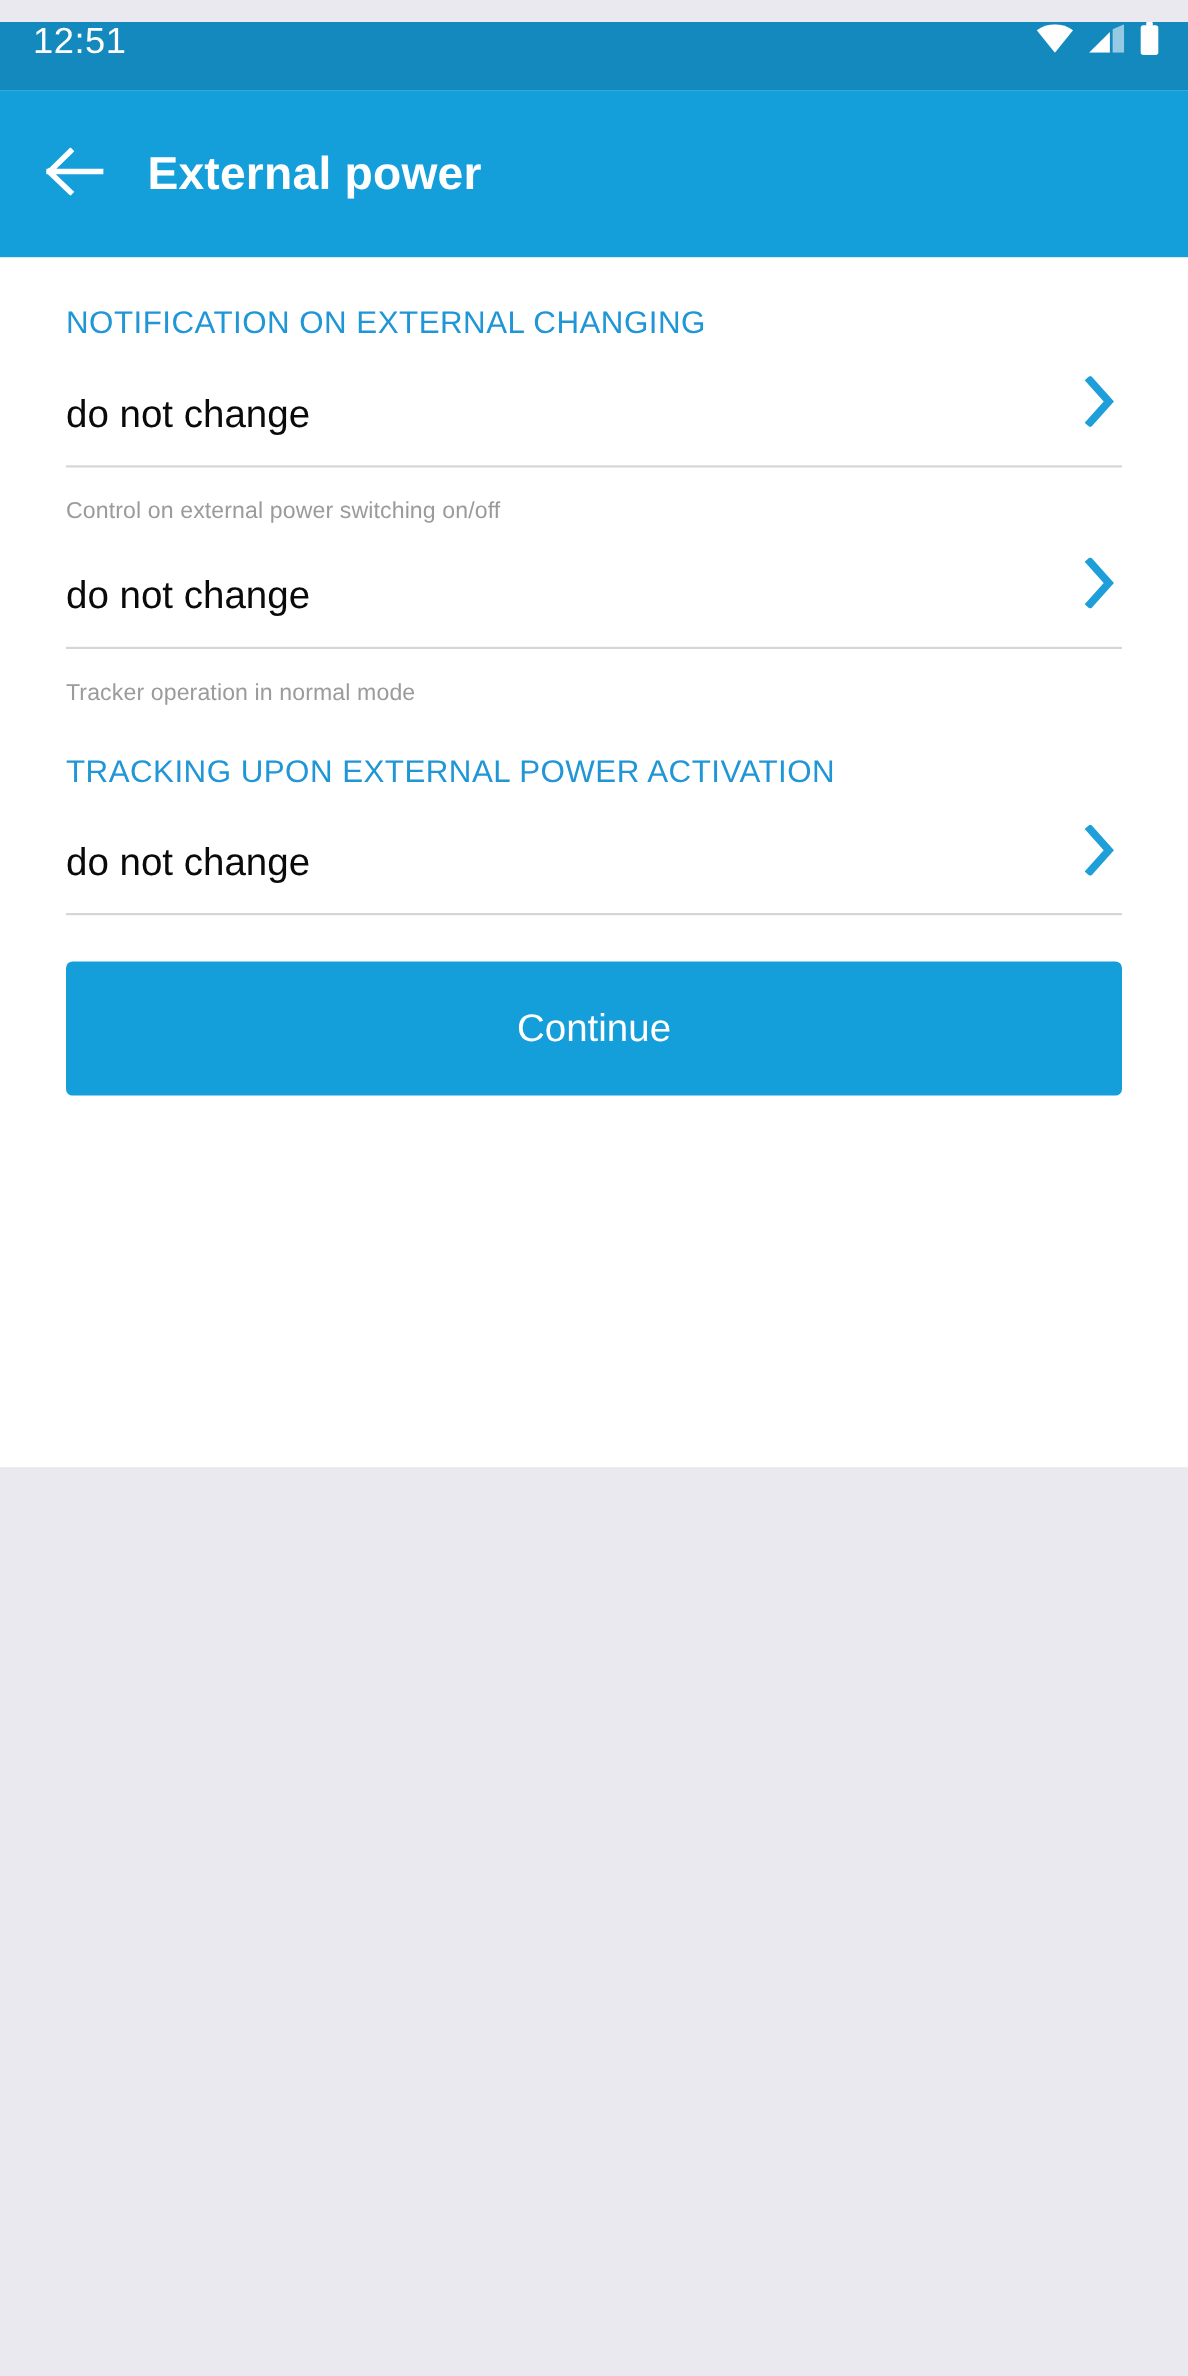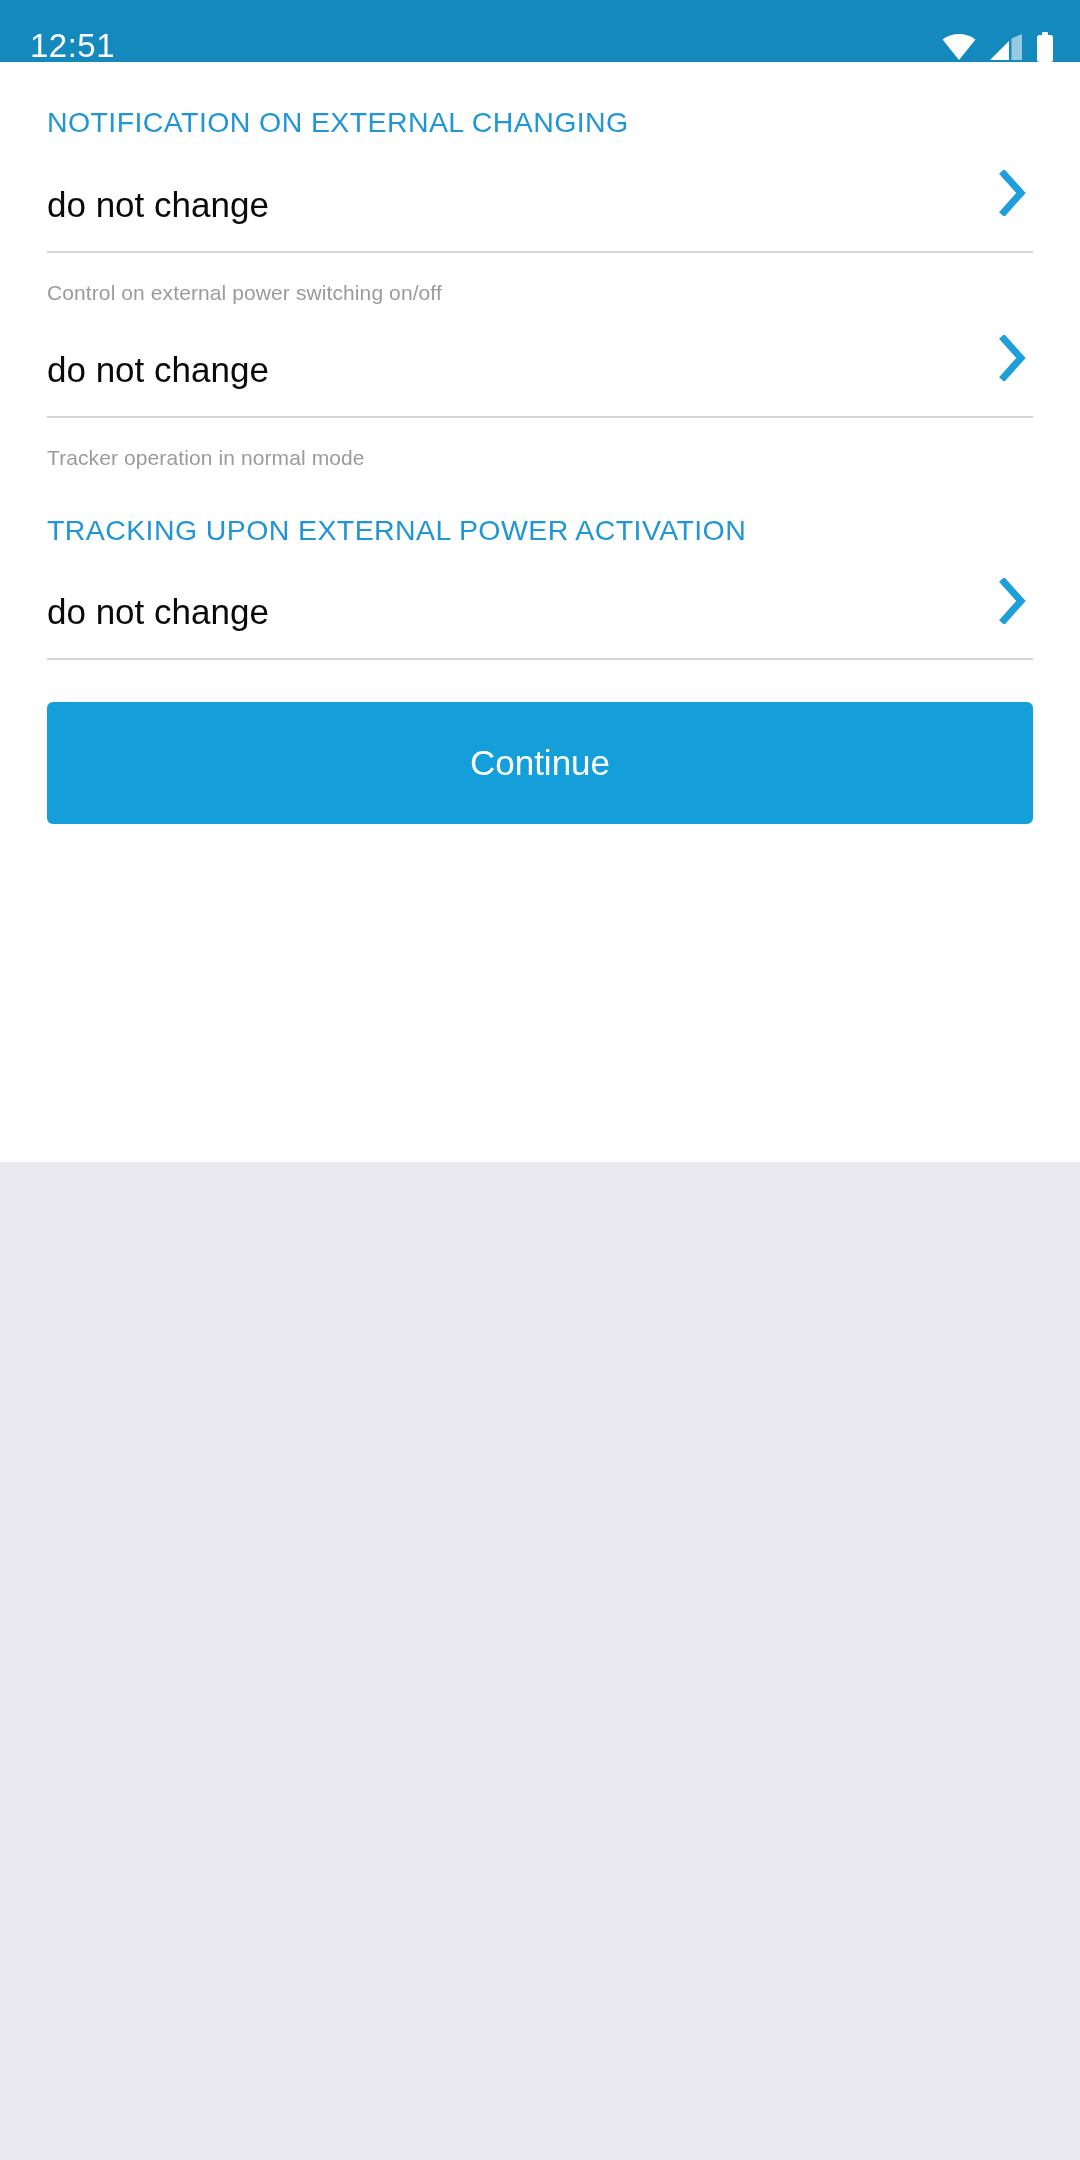--- a/index.html
+++ b/index.html
@@ -7,37 +7,37 @@
   body {
     font-family: "Liberation Sans", sans-serif;
     background:#e9e9ef;
     -webkit-font-smoothing:antialiased;
   }
   .phone { width:1080px; height:2160px; position:relative; display:flex; flex-direction:column; }
 
   
   .statusbar {
     height:62px; background:#1489be; flex:0 0 62px;
-    display:flex; align-items:flex-end; justify-content:space-between;
-    padding:0 26px 0 30px; color:#ffffff;
+    display:flex; align-items:flex-start; justify-content:space-between;
+    padding:0 26px 0 30px; color:#ffffff;margin-top:20px;
   }
   .clock { font-size:33px; letter-spacing:.5px; font-weight:400; line-height:1; }
   .sysicons { display:flex; align-items:center; gap:14px; }
   .sysicons svg { display:block; }
 
   
   .appbar {
     height:152px; flex:0 0 152px; background:#149fdb;
     display:flex; align-items:center; padding-left:40px; gap:38px;
   }
   .backbtn { width:56px; height:56px; display:flex; align-items:center; justify-content:center; cursor:pointer; }
   .appbar-title { color:#ffffff; font-size:42px; font-weight:700; letter-spacing:.2px; }
 
   
-  .content { background:#ffffff; flex:0 0 1100px; padding:0 47px; }
+  .content { background:#ffffff; flex:0 0 1100px; padding:0 60px; }
 
   .group { }
   .group-label {
     color:#2196d6; font-size:28.5px; font-weight:400;
     letter-spacing:.4px; line-height:1.18;
     padding-top:44px;
   }
   .value-row {
     display:flex; align-items:center; justify-content:space-between;
     padding:22px 0 26px 0; cursor:pointer;
@@ -82,20 +82,30 @@
       </span>
       <span>
         <svg width="18" height="30" viewBox="0 0 18 30">
           <rect x="6" y="0" width="6" height="3.5" rx="1" fill="#ffffff"></rect>
           <rect x="1" y="3" width="16" height="27" rx="2.5" fill="#ffffff"></rect>
         </svg>
       </span>
     </div>
   </div>
 
+  <div class="appbar">
+    <div class="backbtn">
+      <span>
+        <svg width="52" height="44" viewBox="0 0 52 44">
+          <path d="M3 22 L22 3.5 M2.5 22 L22 40.5 M2.5 22 L50 22" stroke="#ffffff" stroke-width="5" fill="none" stroke-linecap="square"></path>
+        </svg>
+      </span>
+    </div>
+    <div class="appbar-title">External power</div>
+  </div>
 
   <div class="content">
 
     <div class="group">
       <div class="group-label">NOTIFICATION ON EXTERNAL CHANGING</div>
       <div class="value-row">
         <span class="value-text">do not change</span>
         <span class="chev">
           <svg width="28" height="46" viewBox="0 0 28 46">
               <path d="M5 4 L22 23 L5 42" stroke="#1f9fd9" stroke-width="7" fill="none" stroke-linecap="square" stroke-linejoin="miter"></path>

